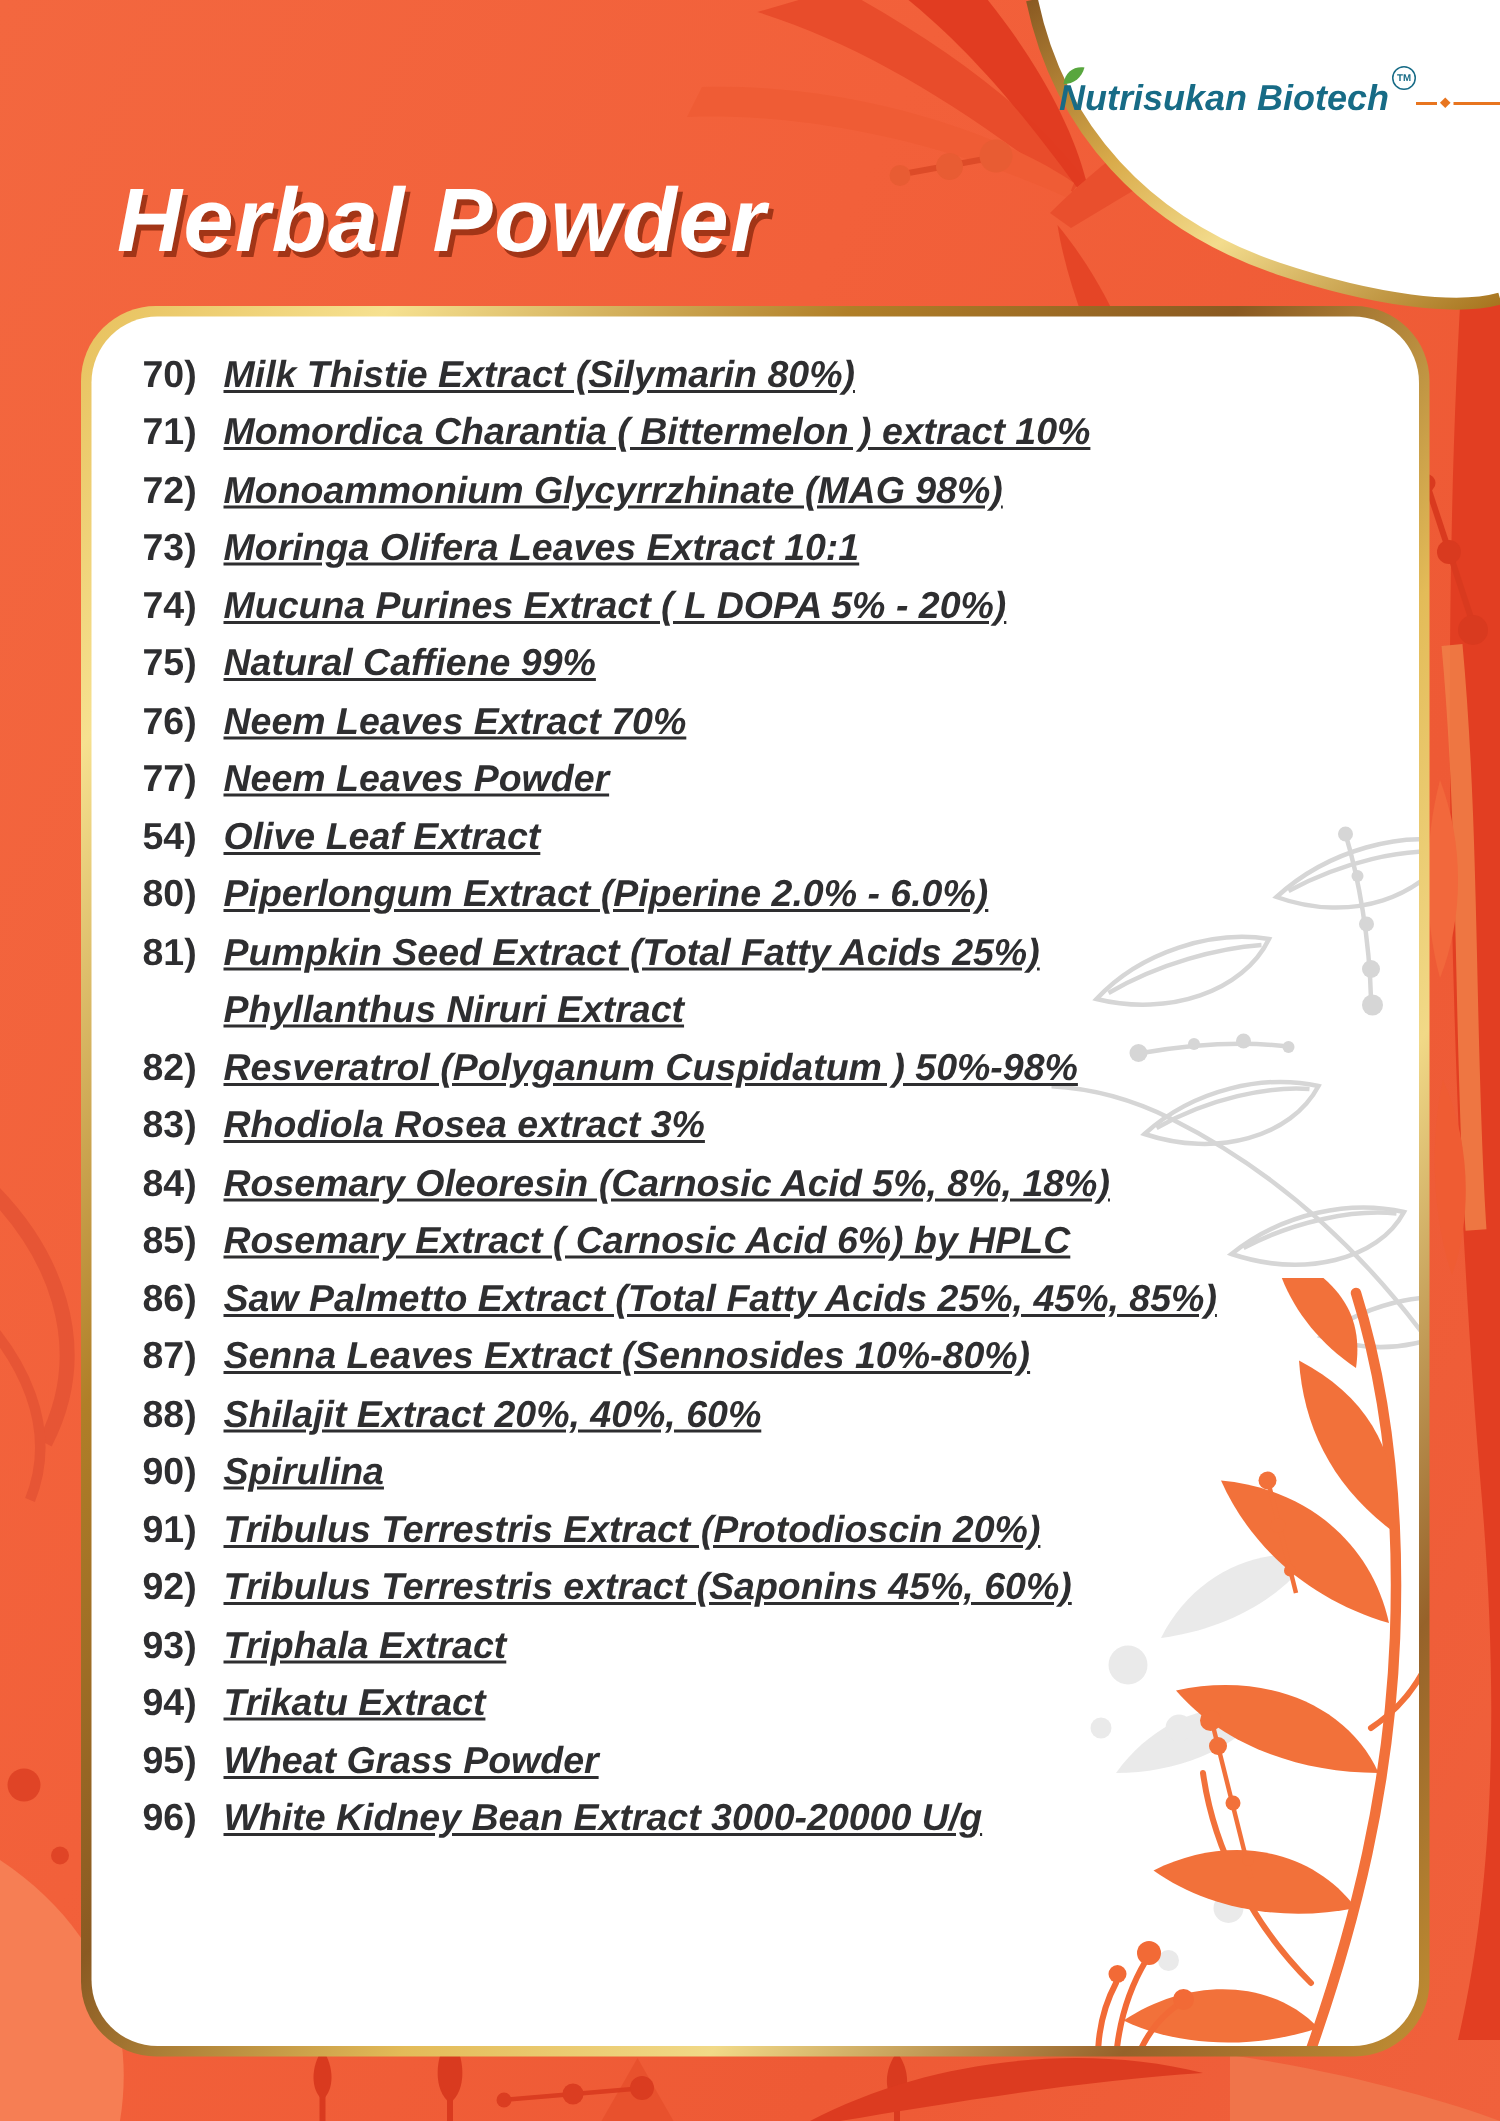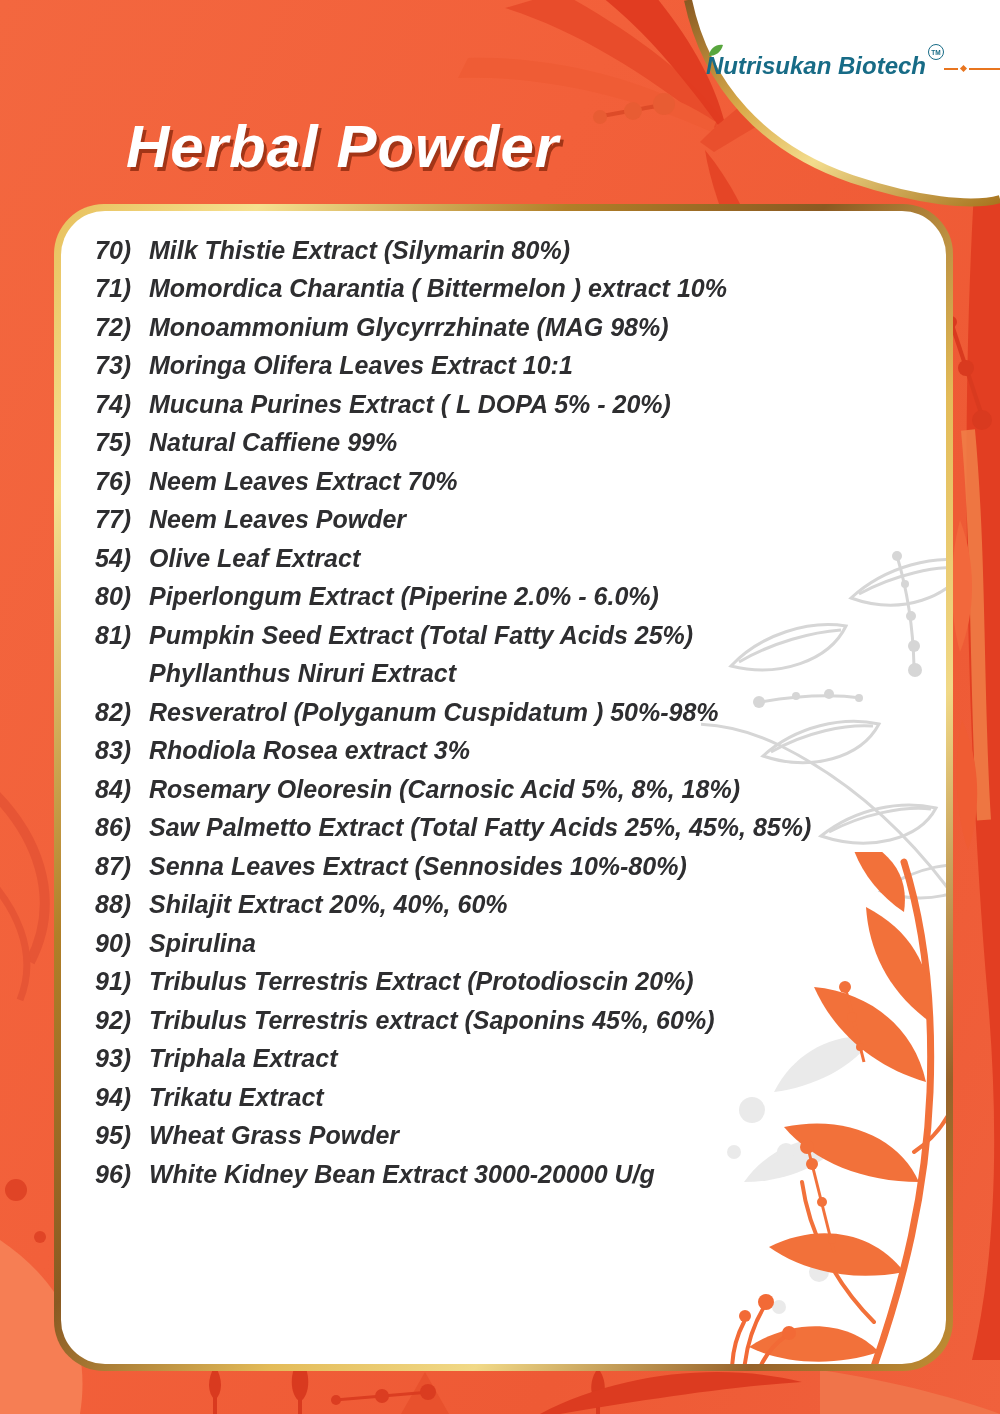--- a/index.html
+++ b/index.html
@@ -6,21 +6,21 @@
   body{font-family:"Liberation Sans",sans-serif;}
   .page{position:relative;width:1000px;height:1414px;overflow:hidden;
         background:linear-gradient(115deg,#f3673f 0%,#f2603a 38%,#ee5a35 72%,#f0613c 100%);}
   .bg-deco,.blob-svg{position:absolute;inset:0;pointer-events:none;}
   .bg-deco{z-index:0;}
   .blob-svg{z-index:1;}
 
   
   .title{position:absolute;z-index:3;left:78px;top:112px;
          font-size:60px;font-weight:bold;font-style:italic;color:#ffffff;
-         letter-spacing:1px;text-shadow:3px 4px 0 #a23517;white-space:nowrap;margin-left:48px;}
+         letter-spacing:1px;text-shadow:3px 4px 0 #a23517;white-space:nowrap;}
 
   
   .logo{position:absolute;z-index:3;top:28px;right:14px;width:280px;
         display:flex;flex-direction:row;align-items:center;}
   .logo-mark{width:76px;height:74px;margin-bottom:2px;}
   .logo-name-row{position:relative;display:flex;align-items:flex-start;}
   .logo-name{font-size:24px;font-weight:bold;font-style:italic;color:#176b86;white-space:nowrap;}
   .logo-leaf{position:absolute;left:2px;top:-9px;}
   .tm-badge{width:14px;height:14px;border:1px solid #176b86;border-radius:50%;
             font-size:6.5px;font-weight:bold;color:#176b86;display:flex;align-items:center;
@@ -37,22 +37,22 @@
         border-radius:50px;
         background:linear-gradient(125deg,#e7c05c 0%,#f6e190 12%,#b07f28 30%,#8a5a22 45%,
                    #e3bb58 60%,#f1d987 72%,#96622a 88%,#c18f33 100%);}
   .card-inner{position:absolute;inset:7px;background:#ffffff;border-radius:44px;overflow:hidden;}
   .deco-gray-branch{position:absolute;right:-25px;top:335px;pointer-events:none;}
   .deco-orange-branch{position:absolute;right:-18px;bottom:-8px;pointer-events:none;}
 
   
   .list{position:absolute;left:34px;top:20px;right:16px;z-index:2;}
   .row{display:flex;align-items:center;height:38.5px;}
-  .no{flex:none;width:54px;font-size:25px;font-weight:bold;font-style:italic;color:#2e2e30;}
-  .txt{font-size:25px;font-weight:bold;font-style:italic;color:#2e2e30;white-space:nowrap;}
+  .no{flex:none;width:54px;font-size:25px;font-weight:bold;color:#2e2e30;}
+  .txt{font-size:25px;font-weight:bold;font-style:italic;color:#2e2e30;white-space:nowrap;text-decoration:underline;}
 </style>
 </head>
 <body>
 
 <div class="page">
 
   <svg class="bg-deco" width="1000" height="1414" viewBox="0 0 1000 1414">
 
     <g>
       <path d="M715,128 C640,70 575,30 505,8 L560,-8 C630,30 690,75 722,118 Z" fill="#e84c2b"></path>
@@ -298,20 +298,24 @@
   <div class="row">
     <span class="no">83)</span>
     <span class="txt">Rhodiola Rosea extract 3%</span>
   </div>
 
   <div class="row">
     <span class="no">84)</span>
     <span class="txt">Rosemary Oleoresin (Carnosic Acid 5%, 8%, 18%)</span>
   </div>
 
+  <div class="row">
+    <span class="no">85)</span>
+    <span class="txt">Rosemary Extract ( Carnosic Acid 6%) by HPLC</span>
+  </div>
 
   <div class="row">
     <span class="no">86)</span>
     <span class="txt">Saw Palmetto Extract (Total Fatty Acids 25%, 45%, 85%)</span>
   </div>
 
   <div class="row">
     <span class="no">87)</span>
     <span class="txt">Senna Leaves Extract (Sennosides 10%-80%)</span>
   </div>

